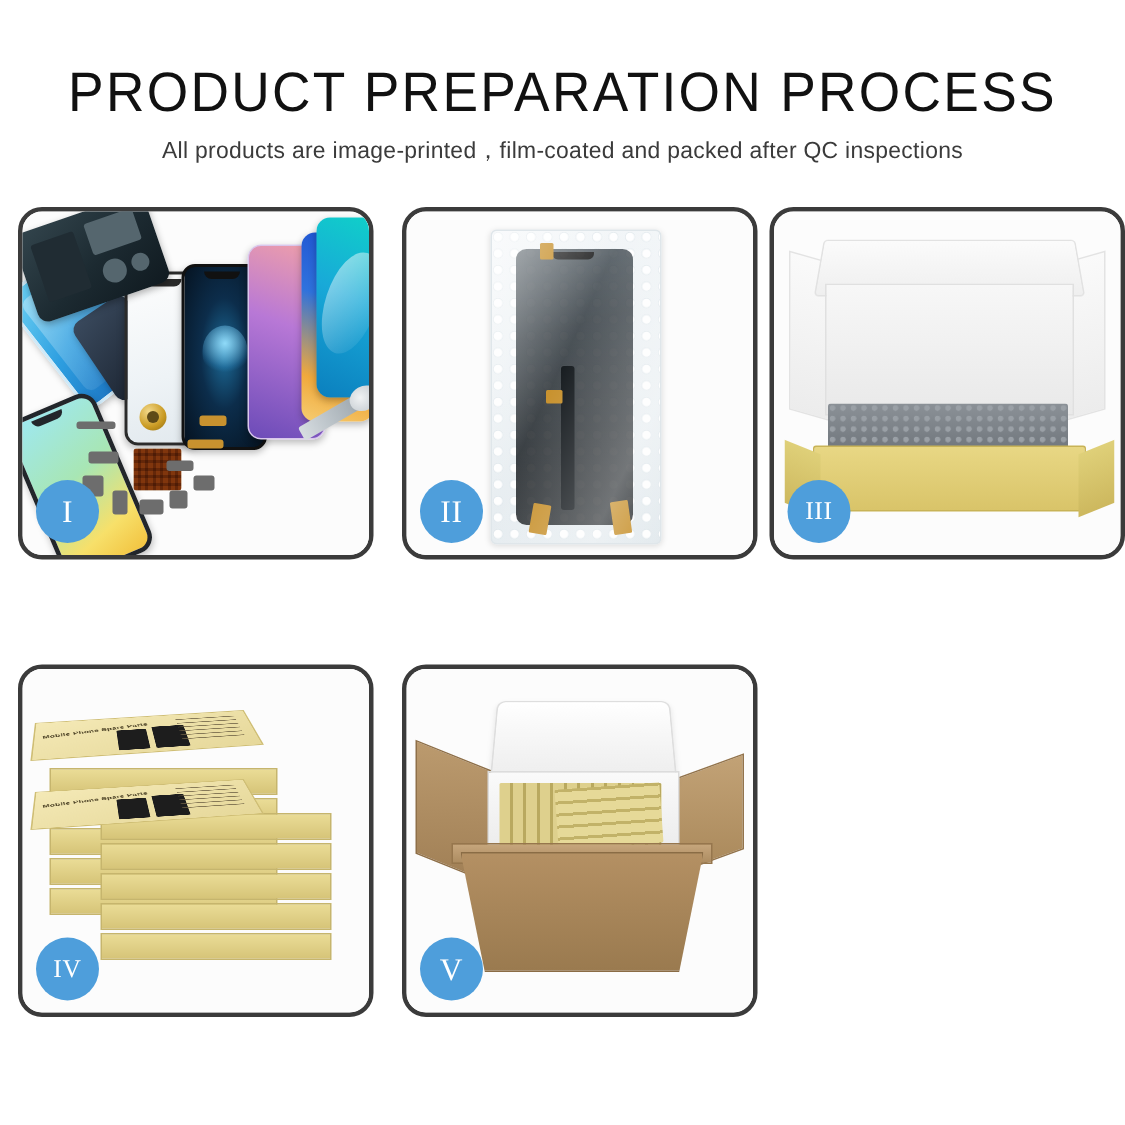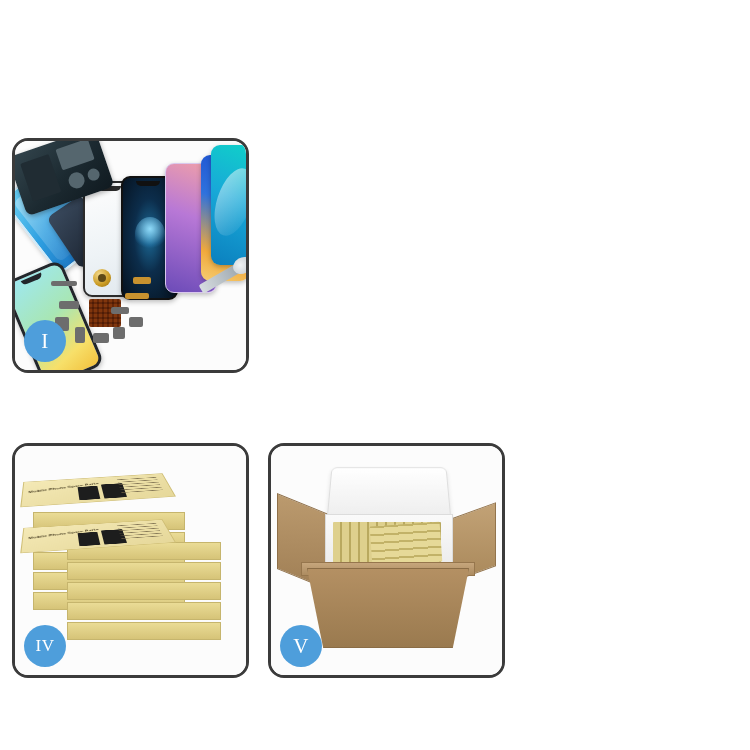--- a/index.html
+++ b/index.html
@@ -225,20 +225,24 @@
     clip-path:polygon(0 0,100% 12%,100% 100%,0 92%);}
   .c-tape{position:absolute;background:#a5875f;border-radius:1px;}
   .ct1{left:40px;top:90px;width:16px;height:22px;}
   .ct2{left:44px;top:154px;width:16px;height:20px;}
 </style>
 </head>
 <body>
 
 <div class="page">
 
+  <div class="header">
+    <div class="title">PRODUCT PREPARATION PROCESS</div>
+    <div class="subtitle">All products are image-printed，film-coated and packed after QC inspections</div>
+  </div>
 
   <div class="grid">
 
     <div class="panel p1">
       <div class="stage">
         <div class="ph ph-a"></div>
         <div class="ph ph-b"></div>
         <div class="ph ph-glass"></div>
         <div class="ph ph-c"></div>
         <div class="ph ph-d"></div>
@@ -263,21 +267,46 @@
           <i class="bp1"></i>
             <i class="bp2"></i>
             <i class="bp3"></i>
             <i class="bp4"></i>
         </div>
         <div class="tweezer"></div>
       </div>
       <div class="badge">I</div>
     </div>
 
-
+    <div class="panel p2">
+      <div class="stage">
+        <div class="bubblebag">
+          <div class="screenin"></div>
+          <div class="flexcab"></div>
+          <div class="tab tab1"></div>
+          <div class="tab tab2"></div>
+          <div class="tab tab3"></div>
+          <div class="tab tab4"></div>
+          <div class="bubgloss"></div>
+        </div>
+      </div>
+      <div class="badge">II</div>
+    </div>
+
+    <div class="panel p3">
+      <div class="stage">
+        <div class="b3flapl"></div>
+        <div class="b3flapr"></div>
+        <div class="b3lid"></div>
+        <div class="b3back"></div>
+        <div class="b3foam"></div>
+        <div class="b3tray"></div>
+      </div>
+      <div class="badge sm">III</div>
+    </div>
 
     <div class="panel p4">
       <div class="stage">
         <div class="stackwrap">
           <div class="sbox slab" style="top:46px;"></div>
           <div class="sbox slab" style="top:66px;"></div>
           <div class="sbox slab" style="top:86px;"></div>
           <div class="sbox slab" style="top:106px;"></div>
           <div class="sbox slab" style="top:126px;"></div>
 

